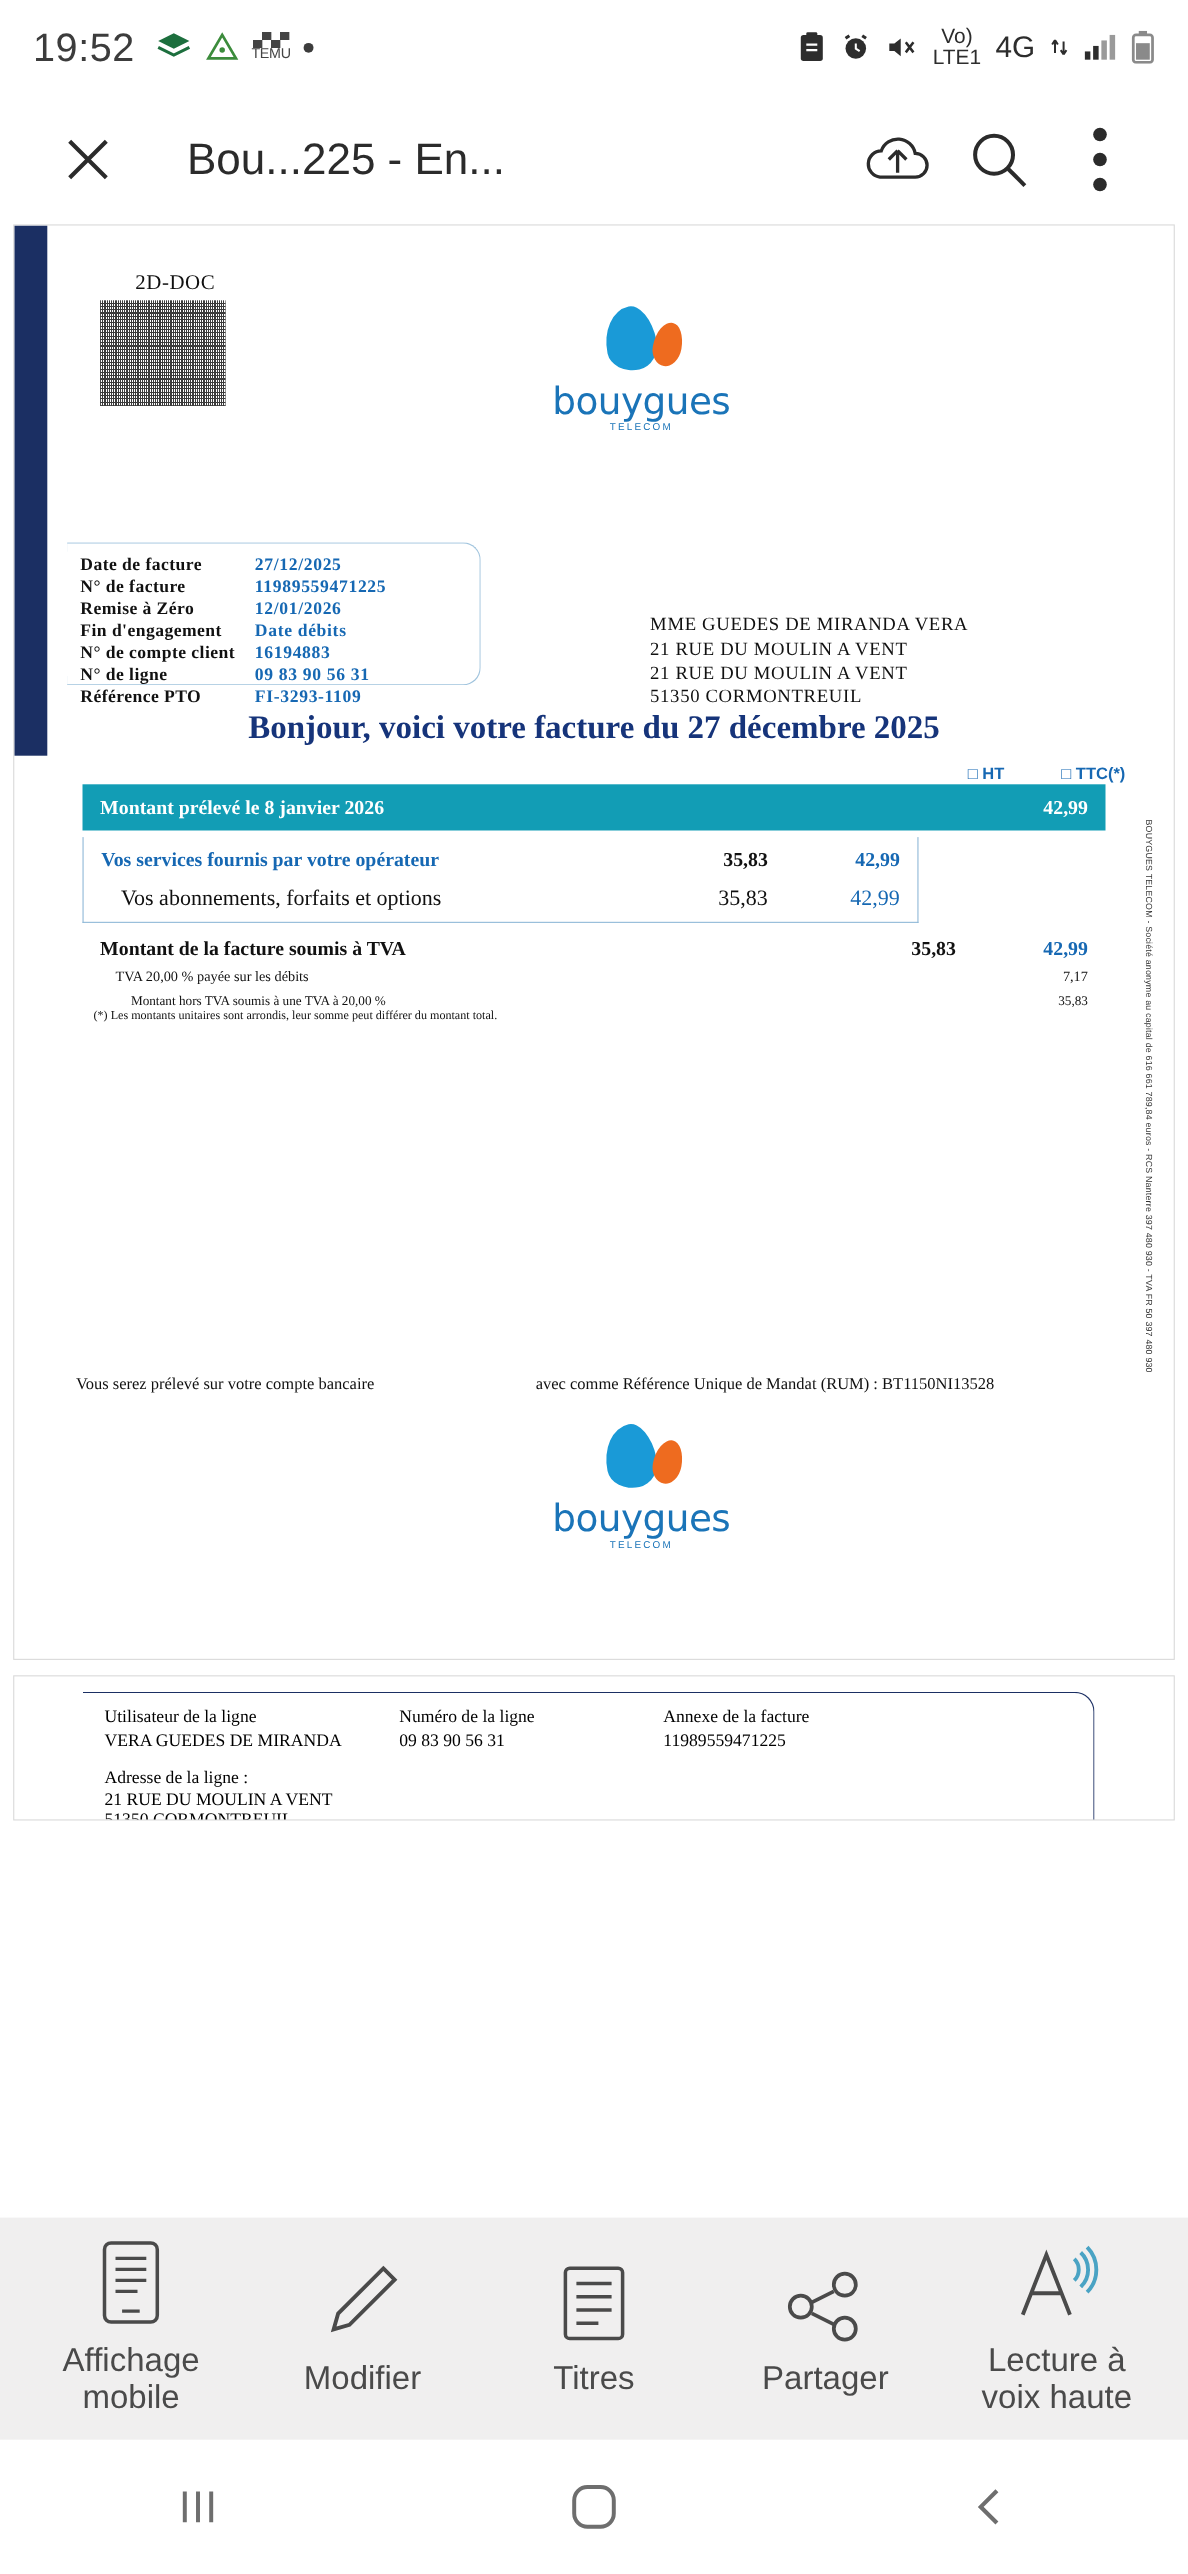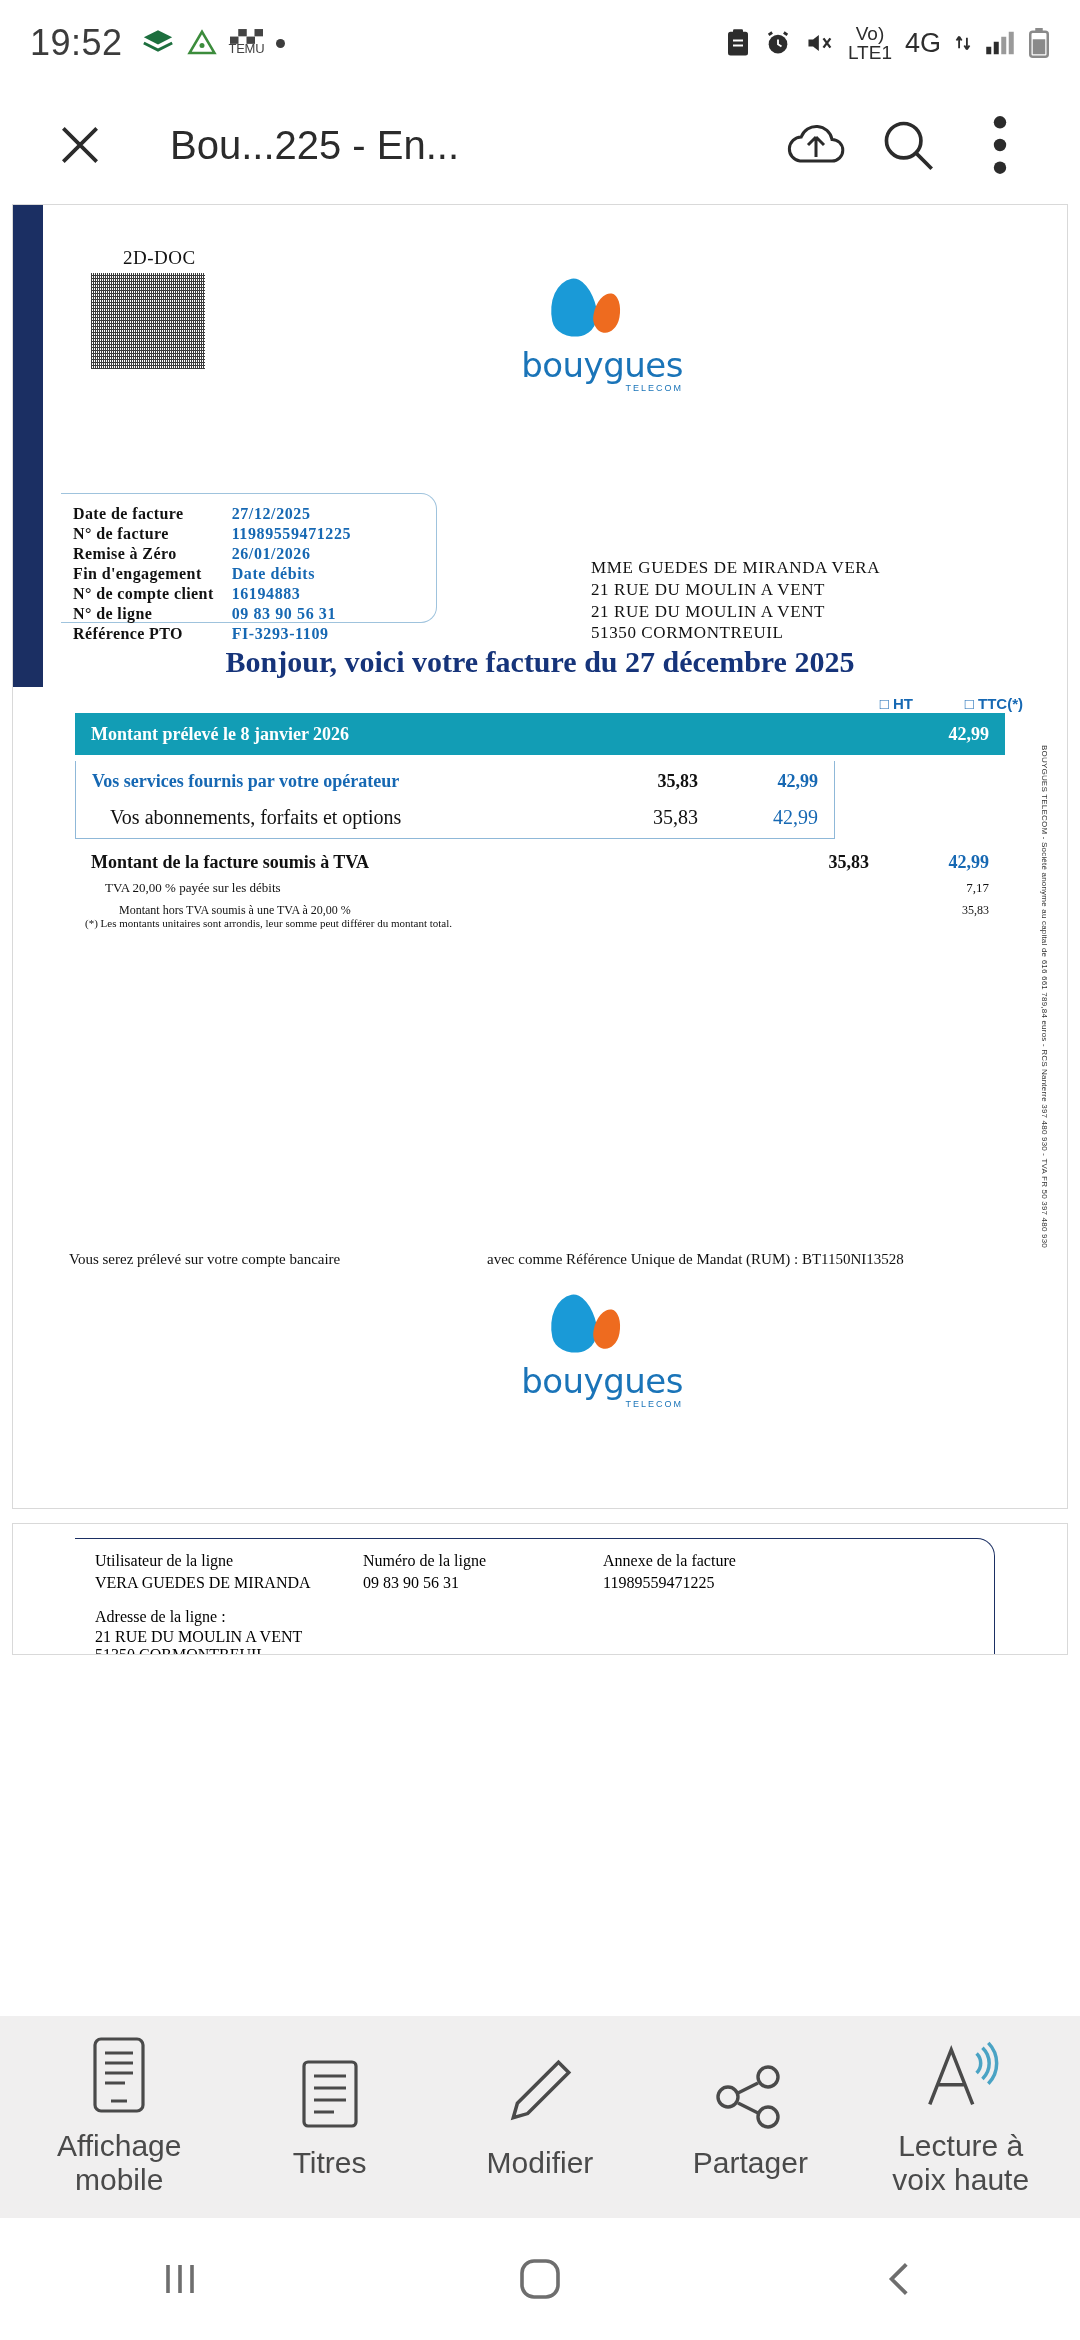--- a/index.html
+++ b/index.html
@@ -81,21 +81,21 @@
   }
   .ddoc-code {
     position: absolute; left: 78px; top: 68px; width: 114px; height: 96px;
     background:
       repeating-linear-gradient(0deg, #1a1a1a 0 1px, transparent 1px 3px),
       repeating-linear-gradient(90deg, #1a1a1a 0 1px, transparent 1px 2px);
     opacity: .85;
   }
 
   
-  .logo-wrap { position: absolute; text-align: right; }
+  .logo-wrap { position: absolute; text-align: center; }
   .logo-mark { position: relative; width: 74px; height: 62px; margin: 0 auto; }
   .logo-blue {
     position: absolute; left: 4px; top: 0; width: 46px; height: 58px;
     background: #1a9ad7;
     border-radius: 60% 40% 45% 55% / 65% 60% 40% 35%;
     transform: rotate(-12deg);
   }
   .logo-orange {
     position: absolute; right: 0; top: 14px; width: 26px; height: 40px;
     background: #ee6b1f;
@@ -350,21 +350,21 @@
             <tr>
               <td class="k">Date de facture</td>
               <td class="v">27/12/2025</td>
             </tr>
         <tr>
               <td class="k">N° de facture</td>
               <td class="v">11989559471225</td>
             </tr>
         <tr>
               <td class="k">Remise à Zéro</td>
-              <td class="v">26/01/2026</td>
+              <td class="v">12/01/2026</td>
             </tr>
         <tr>
               <td class="k">Fin d'engagement</td>
               <td class="v">Date débits</td>
             </tr>
         <tr>
               <td class="k">N° de compte client</td>
               <td class="v">16194883</td>
             </tr>
         <tr>
@@ -469,35 +469,35 @@
         <path d="M12 32h8" stroke="#4a4a4a" stroke-width="1.5"></path>
       </svg>
     </div>
     <div class="tl">
       <span>Affichage</span><br><span>mobile</span>
     </div>
   </div>
 
   <div class="tool">
     <div class="ti">
+      <svg width="70" height="74" viewBox="0 0 34 36">
+        <path d="M26 3l5 5-20 20-7 2 2-7L26 3z" fill="none" stroke="#4a4a4a" stroke-width="1.7"></path>
+      </svg>
+    </div>
+    <div class="tl">Modifier</div>
+  </div>
+
+  <div class="tool">
+    <div class="ti">
       <svg width="64" height="72" viewBox="0 0 32 36">
         <rect x="3" y="2" width="26" height="32" rx="2" fill="none" stroke="#4a4a4a" stroke-width="1.6"></rect>
         <path d="M8 9h16M8 15h16M8 21h16M8 27h10" stroke="#4a4a4a" stroke-width="1.6"></path>
       </svg>
     </div>
     <div class="tl">Titres</div>
-  </div>
-
-  <div class="tool">
-    <div class="ti">
-      <svg width="70" height="74" viewBox="0 0 34 36">
-        <path d="M26 3l5 5-20 20-7 2 2-7L26 3z" fill="none" stroke="#4a4a4a" stroke-width="1.7"></path>
-      </svg>
-    </div>
-    <div class="tl">Modifier</div>
   </div>
 
   <div class="tool">
     <div class="ti">
       <svg width="72" height="66" viewBox="0 0 36 32">
         <circle cx="27" cy="6" r="5" fill="none" stroke="#4a4a4a" stroke-width="1.7"></circle>
         <circle cx="7" cy="16" r="5" fill="none" stroke="#4a4a4a" stroke-width="1.7"></circle>
         <circle cx="27" cy="26" r="5" fill="none" stroke="#4a4a4a" stroke-width="1.7"></circle>
         <path d="M12 14l10-5M12 19l10 5" stroke="#4a4a4a" stroke-width="1.7"></path>
       </svg>

